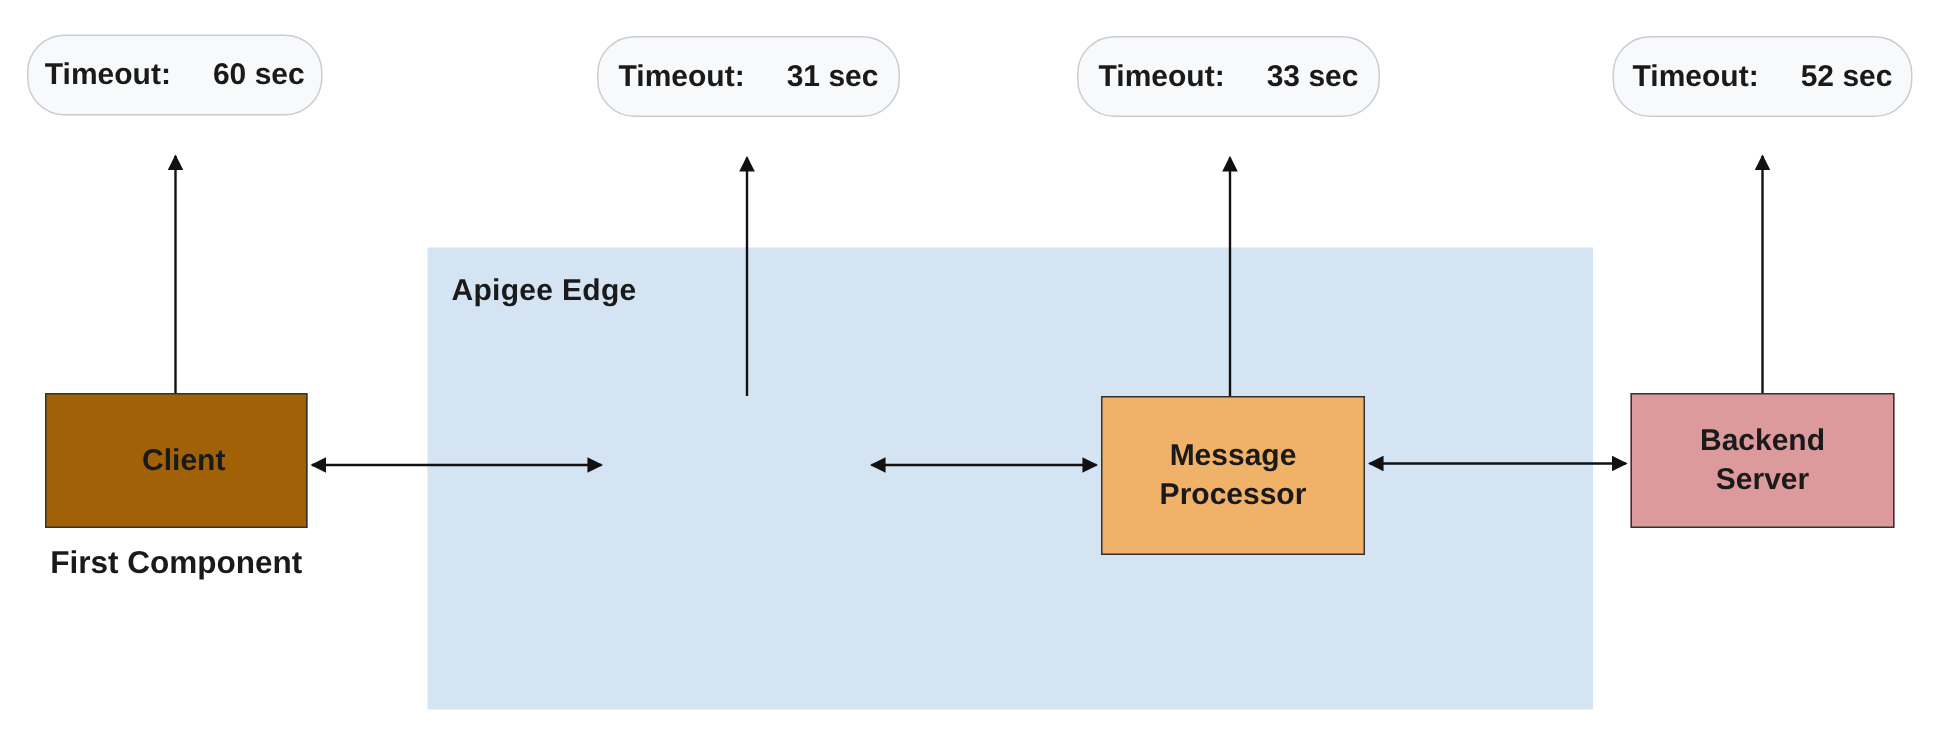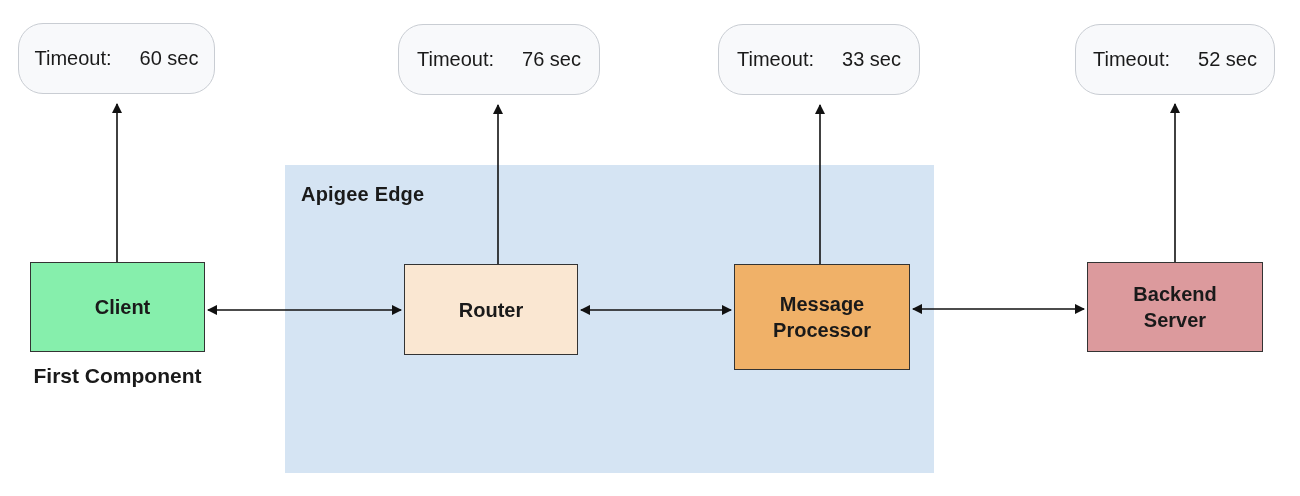--- a/index.html
+++ b/index.html
@@ -14,43 +14,43 @@
     height: 496px;
     background: #FFFFFF;
     overflow: hidden;
     color: #1A1A1A;
   }
   
   .apigee-container {
     position: absolute;
     left: 285px;
     top: 165px;
-    width: 649px;
+    width: 777px;
     height: 308px;
   }
   .apigee-label {
     position: absolute;
     left: 16px;
     top: 18px;
     font-size: 20px;
     font-weight: bold;
     letter-spacing: 0.2px;
   }
   
   .timeout {
     position: absolute;
-    height: 71px;
+    height: 54px;
     border: 1px solid #C9CDD3;
     border-radius: 25px;
     box-sizing: border-box;
     display: flex;
     align-items: center;
     justify-content: center;
     font-size: 20px;
-    font-weight: normal;
+    font-weight: bold;
     white-space: nowrap;
   }
   .timeout .val { margin-left: 28px; }
   .timeout.t0 { left: 18px;   top: 23px; width: 197px; }
   .timeout.t1 { left: 398px;  top: 24px; width: 202px; }
   .timeout.t2 { left: 718px;  top: 24px; width: 202px; }
   .timeout.t3 { left: 1075px; top: 24px; width: 200px; }
   
   .box {
     position: absolute;
@@ -101,36 +101,33 @@
   <div class="apigee-container" style="background-color: rgb(213, 228, 243);">
     <div class="apigee-label">Apigee Edge</div>
   </div>
 
   <div class="timeout t0" style="background-color: rgb(248, 249, 251);">
     <span>Timeout:</span>
       <span class="val">60 sec</span>
   </div>
   <div class="timeout t1" style="background-color: rgb(248, 249, 251);">
     <span>Timeout:</span>
-      <span class="val">76 sec</span>
+      <span class="val">31 sec</span>
   </div>
   <div class="timeout t2" style="background-color: rgb(248, 249, 251);">
     <span>Timeout:</span>
       <span class="val">33 sec</span>
   </div>
   <div class="timeout t3" style="background-color: rgb(248, 249, 251);">
     <span>Timeout:</span>
       <span class="val">52 sec</span>
   </div>
 
-  <div class="box client" style="background-color: #86efac; padding-left: 10px;">
+  <div class="box client" style="background-color: #a16207; padding-left: 10px;">
     <span>Client</span>
-  </div>
-  <div class="box router" style="background-color: rgb(250, 231, 210);">
-    <span>Router</span>
   </div>
   <div class="box mp" style="background-color: rgb(240, 177, 104);">
     <span>Message Processor</span>
   </div>
   <div class="box backend" style="background-color: rgb(220, 154, 157);">
     <span>Backend Server</span>
   </div>
 
   <div class="caption first">First Component</div>
 

